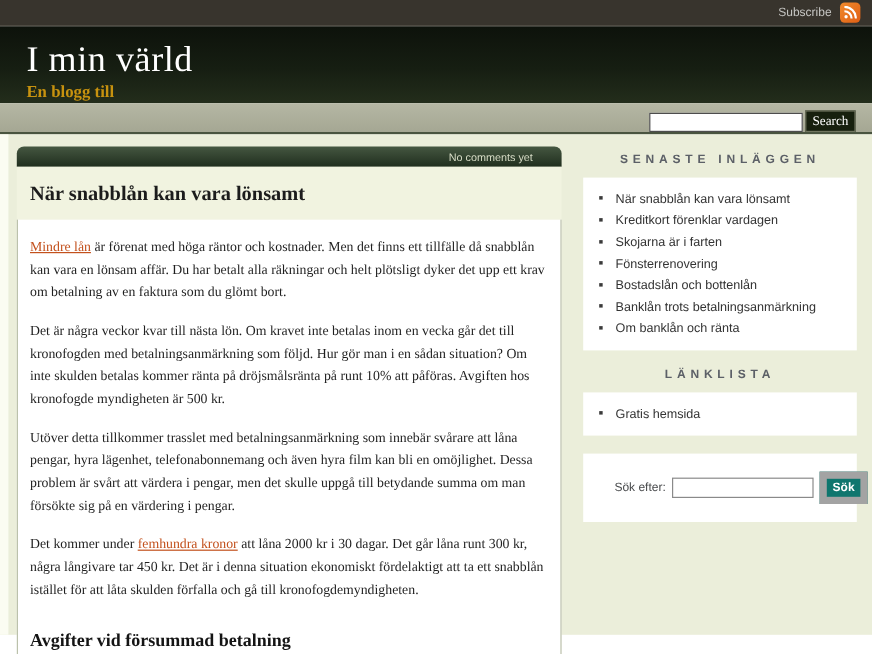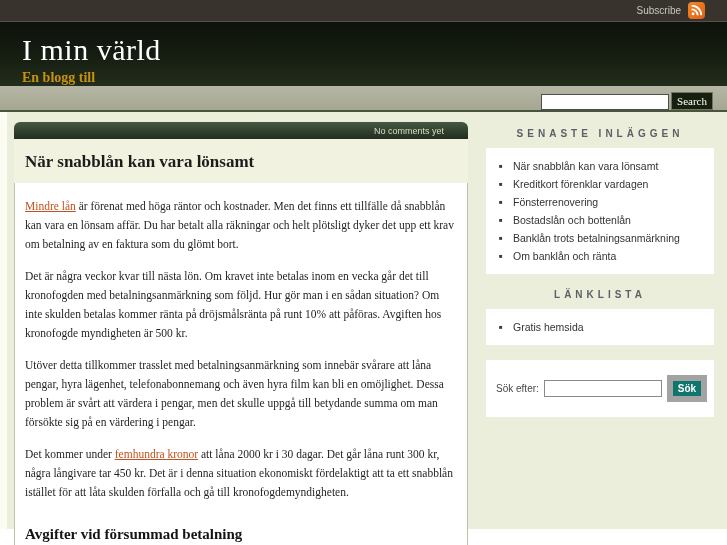--- a/index.html
+++ b/index.html
@@ -2,21 +2,21 @@
 <html><head>
 <meta charset="utf-8">
 <style>
   * { margin:0; padding:0; box-sizing:border-box; }
   html,body { width:727px; height:545px; overflow:hidden; background:#ffffff; }
   body { font-family:"Liberation Serif", serif; }
 
   
   .topbar {
     height:22px; background:#38342d; border-bottom:1px solid #55524a;
-    display:flex; align-items:center; justify-content:flex-end; gap:7px; padding-right:22px;
+    display:flex; align-items:center; justify-content:flex-end; gap:7px; padding-right:10px;
   }
   .subscribe { color:#c6c6c3; font:10px "Liberation Sans", sans-serif; cursor:pointer; }
   .rss { width:17px; height:17px; border-radius:4px; background:linear-gradient(135deg,#f08a2c,#e05f14);
          display:flex; align-items:center; justify-content:center; cursor:pointer; }
 
   
   .header {
     height:64px; padding:11px 0 0 22px;
     background:linear-gradient(180deg,#0d120b 0%, #161e12 55%, #232d1b 100%);
   }
@@ -73,21 +73,21 @@
   .widget { background:#ffffff; padding:9px 12px; margin-bottom:15px; }
   .widget ul { list-style:none; }
   .widget li {
     position:relative; padding:3px 0 3px 15px;
     font:10.5px "Liberation Sans", sans-serif; color:#333;
   }
   .widget li::before {
     content:"■"; position:absolute; left:1px; top:6px; font-size:6px; color:#3b3b3b;
   }
   .widget li span { cursor:pointer; }
-  .search-widget { display:flex; align-items:center; gap:5px; padding:15px 10px; }
+  .search-widget { display:flex; align-items:center; gap:5px; padding:15px 26px; }
   .search-widget label { font:10px "Liberation Sans", sans-serif; color:#46484a; white-space:nowrap; }
   .search-widget input { width:118px; height:17px; border:1px solid #8a8a8a; font:10px "Liberation Sans", sans-serif; padding:0 3px; }
   .search-widget button {
     background:#0f766e; color:#fff; border:6px solid #a3a3a3;
     font:bold 10px "Liberation Sans", sans-serif; padding:2px 5px; cursor:pointer;
   }
 </style>
 </head>
 <body>
 
@@ -130,20 +130,21 @@
 
     </div>
   </div>
 
   <div class="side">
     <h3>Senaste inläggen</h3>
     <div class="widget">
       <ul>
         <li><span>När snabblån kan vara lönsamt</span></li>
         <li><span>Kreditkort förenklar vardagen</span></li>
+        <li><span>Skojarna är i farten</span></li>
         <li><span>Fönsterrenovering</span></li>
         <li><span>Bostadslån och bottenlån</span></li>
         <li><span>Banklån trots betalningsanmärkning</span></li>
         <li><span>Om banklån och ränta</span></li>
       </ul>
     </div>
 
     <h3>Länklista</h3>
     <div class="widget">
       <ul>

